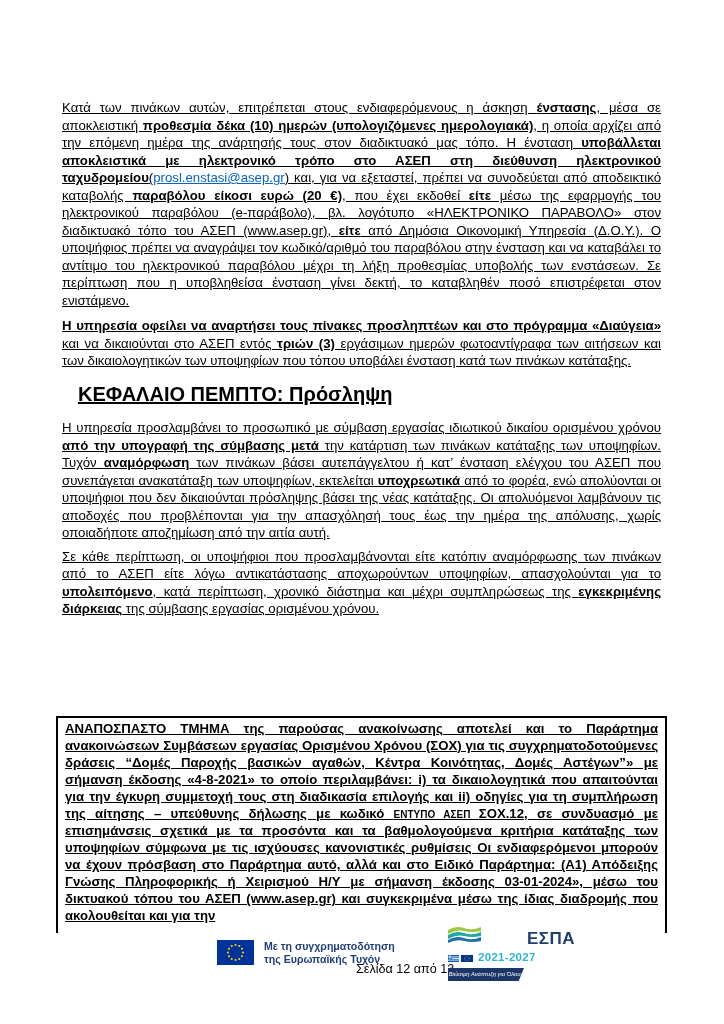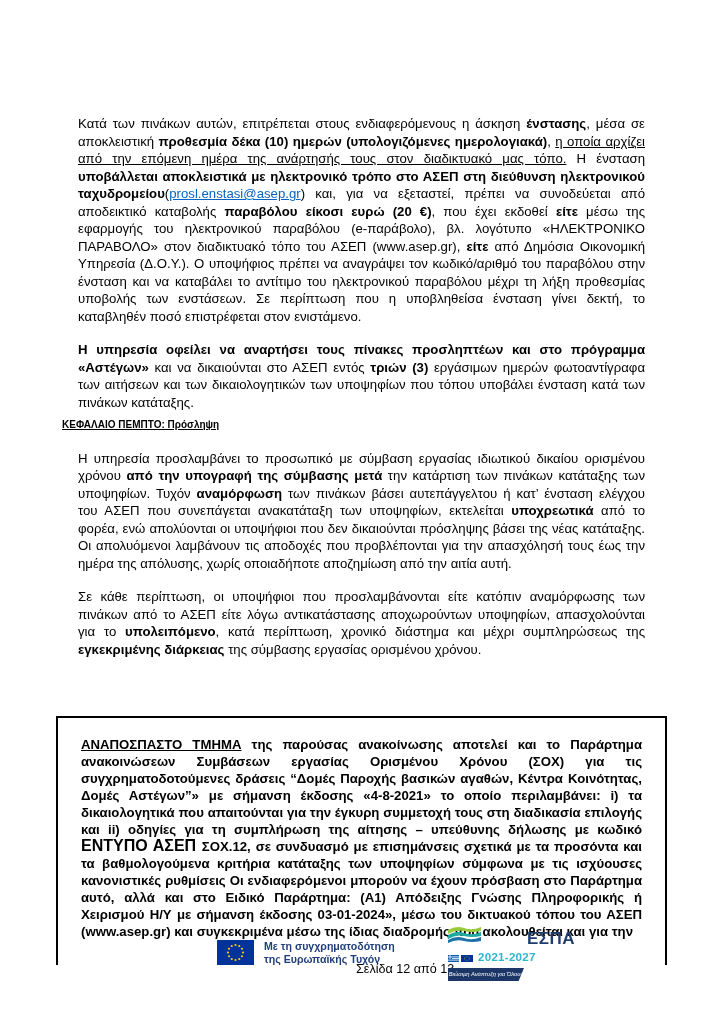--- a/index.html
+++ b/index.html
@@ -8,37 +8,38 @@
     width:724px;height:1024px;
     background:#ffffff;
     font-family:"Liberation Sans","DejaVu Sans",sans-serif;
     color:#000;
     overflow:hidden;
   }
   .content{
     position:absolute;left:62px;top:99px;width:599px;
   }
   .para{
-    margin:16px;
+    margin:0;
     font-size:13.2px;
     line-height:17.5px;
     text-align:justify;
+    text-decoration:underline;
   }
   .para.gap-b8{margin-bottom:8px;}
   .para.gap-b5{margin-bottom:5px;}
   .para.gap-b6{margin-bottom:6px;}
   .heading{
-    margin:0;
-    font-size:10px;
+    margin:16px;
+    font-size:20px;
     line-height:17.5px;
     font-weight:bold;
   }
   .b{font-weight:bold;}
   .u{text-decoration:underline;}
-  .sm{font-size:16px;}
+  .sm{font-size:10px;}
   a.link{color:#0563C1;text-decoration:underline;cursor:pointer;}
   .annex-box{
     position:absolute;
     left:56px;top:716px;width:611px;
     border:2px solid #000;
     border-bottom:none;
     box-sizing:border-box;
     padding:3px 7px 8px 7px;
   }
   .annex-box .para{line-height:16.9px;}
@@ -82,21 +83,21 @@
     white-space:nowrap;
   }
 </style>
 </head>
 <body>
 
 <div class="page">
 
   <div class="content">
     <p class="para gap-b8"><span>Κατά των πινάκων αυτών, επιτρέπεται στους ενδιαφερόμενους η άσκηση </span><span class="b">ένστασης</span><span>, μέσα σε αποκλειστική </span><span class="b">προθεσμία δέκα (10) ημερών (υπολογιζόμενες ημερολογιακά)</span><span>, </span><span class="u">η οποία αρχίζει από την επόμενη ημέρα της ανάρτησής τους στον διαδικτυακό μας τόπο.</span><span> Η ένσταση </span><span class="b">υποβάλλεται αποκλειστικά με ηλεκτρονικό τρόπο στο ΑΣΕΠ στη διεύθυνση ηλεκτρονικού ταχυδρομείου</span><span>(</span><a href="#" class="link">prosl.enstasi@asep.gr</a><span>) και, για να εξεταστεί, πρέπει να συνοδεύεται από αποδεικτικό καταβολής </span><span class="b">παραβόλου είκοσι ευρώ (20 €)</span><span>, που έχει εκδοθεί </span><span class="b">είτε</span><span> μέσω της εφαρμογής του ηλεκτρονικού παραβόλου (e-παράβολο), βλ. λογότυπο «ΗΛΕΚΤΡΟΝΙΚΟ ΠΑΡΑΒΟΛΟ» στον διαδικτυακό τόπο του ΑΣΕΠ (www.asep.gr), </span><span class="b">είτε</span><span> από Δημόσια Οικονομική Υπηρεσία (Δ.Ο.Υ.).  Ο υποψήφιος πρέπει να αναγράψει τον κωδικό/αριθμό του παραβόλου στην ένσταση και να καταβάλει το αντίτιμο του ηλεκτρονικού παραβόλου μέχρι τη λήξη προθεσμίας υποβολής των ενστάσεων. Σε περίπτωση που η υποβληθείσα ένσταση γίνει δεκτή, το καταβληθέν ποσό επιστρέφεται στον ενιστάμενο.</span></p>
-    <p class="para gap-b5"><span class="b">Η υπηρεσία οφείλει να αναρτήσει τους πίνακες προσληπτέων και στο πρόγραμμα «Αστέγων»</span><span> και να δικαιούνται στο ΑΣΕΠ εντός </span><span class="b">τριών (3)</span><span> εργάσιμων ημερών φωτοαντίγραφα των αιτήσεων και των δικαιολογητικών των υποψηφίων που τόπου υποβάλει ένσταση κατά των πινάκων κατάταξης.</span></p>
+    <p class="para gap-b5"><span class="b">Η υπηρεσία οφείλει να αναρτήσει τους πίνακες προσληπτέων και στο πρόγραμμα «Διαύγεια»</span><span> και να δικαιούνται στο ΑΣΕΠ εντός </span><span class="b">τριών (3)</span><span> εργάσιμων ημερών φωτοαντίγραφα των αιτήσεων και των δικαιολογητικών των υποψηφίων που τόπου υποβάλει ένσταση κατά των πινάκων κατάταξης.</span></p>
     <h2 class="heading"><span class="b u">ΚΕΦΑΛΑΙΟ ΠΕΜΠΤΟ: Πρόσληψη</span></h2>
     <p class="para gap-b6"><span>Η υπηρεσία προσλαμβάνει το προσωπικό με σύμβαση εργασίας ιδιωτικού δικαίου ορισμένου χρόνου </span><span class="b">από την υπογραφή της σύμβασης μετά</span><span> την κατάρτιση των πινάκων κατάταξης των υποψηφίων. Τυχόν </span><span class="b">αναμόρφωση</span><span> των πινάκων βάσει αυτεπάγγελτου ή κατ’ ένσταση ελέγχου του ΑΣΕΠ που συνεπάγεται ανακατάταξη των υποψηφίων, εκτελείται </span><span class="b">υποχρεωτικά</span><span> από το φορέα, ενώ απολύονται οι υποψήφιοι που δεν δικαιούνται πρόσληψης βάσει της νέας κατάταξης. Οι απολυόμενοι λαμβάνουν τις αποδοχές που προβλέπονται για την απασχόλησή τους έως την ημέρα της απόλυσης, χωρίς οποιαδήποτε αποζημίωση από την αιτία αυτή.</span></p>
     <p class="para"><span>Σε κάθε περίπτωση, οι υποψήφιοι που προσλαμβάνονται είτε κατόπιν αναμόρφωσης των πινάκων από το ΑΣΕΠ είτε λόγω αντικατάστασης αποχωρούντων υποψηφίων, απασχολούνται για το </span><span class="b">υπολειπόμενο</span><span>, κατά περίπτωση, χρονικό διάστημα και μέχρι συμπληρώσεως της </span><span class="b">εγκεκριμένης διάρκειας</span><span> της σύμβασης εργασίας ορισμένου χρόνου.</span></p>
   </div>
 
   <div class="annex-box">
     <p class="para"><span class="b u">ΑΝΑΠΟΣΠΑΣΤΟ ΤΜΗΜΑ</span><span class="b"> της παρούσας ανακοίνωσης αποτελεί και το Παράρτημα ανακοινώσεων Συμβάσεων εργασίας Ορισμένου Χρόνου (ΣΟΧ) για τις συγχρηματοδοτούμενες δράσεις “Δομές Παροχής βασικών αγαθών, Κέντρα Κοινότητας, Δομές Αστέγων”» με σήμανση έκδοσης «4-8-2021» το οποίο περιλαμβάνει: i) τα δικαιολογητικά που απαιτούνται για την έγκυρη συμμετοχή τους στη διαδικασία επιλογής και ii) οδηγίες για τη συμπλήρωση της αίτησης – υπεύθυνης δήλωσης με κωδικό </span><span class="b sm">ΕΝΤΥΠΟ ΑΣΕΠ </span><span class="b">ΣΟΧ.12</span><span class="b">, σε συνδυασμό με επισημάνσεις σχετικά με τα προσόντα και τα βαθμολογούμενα κριτήρια κατάταξης των υποψηφίων σύμφωνα με τις ισχύουσες κανονιστικές ρυθμίσεις Οι ενδιαφερόμενοι μπορούν να έχουν πρόσβαση στο Παράρτημα αυτό, αλλά και στο Ειδικό Παράρτημα: (Α1) Απόδειξης Γνώσης Πληροφορικής ή Χειρισμού Η/Υ με σήμανση έκδοσης 03-01-2024», μέσω του δικτυακού τόπου του ΑΣΕΠ (www.asep.gr) και συγκεκριμένα μέσω της ίδιας διαδρομής που ακολουθείται και για την</span></p>
   </div>
 
   <div class="eu-block">

